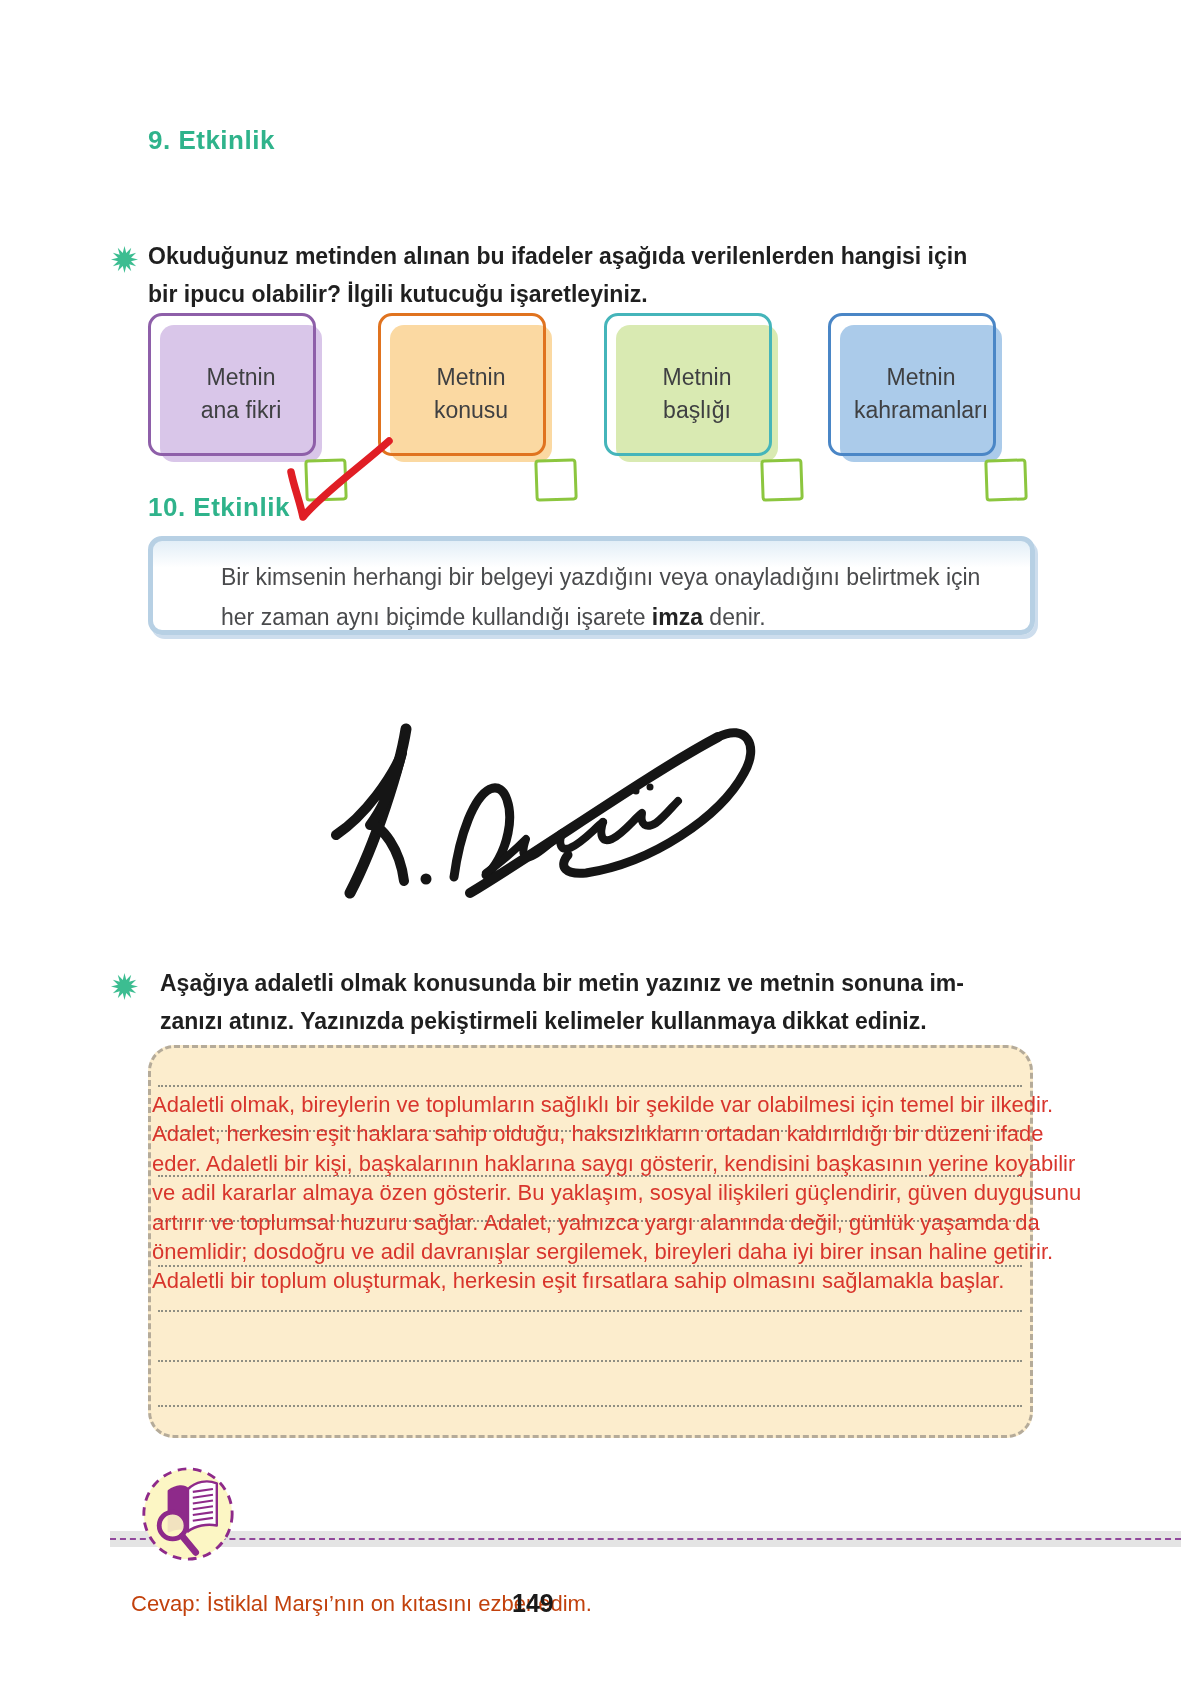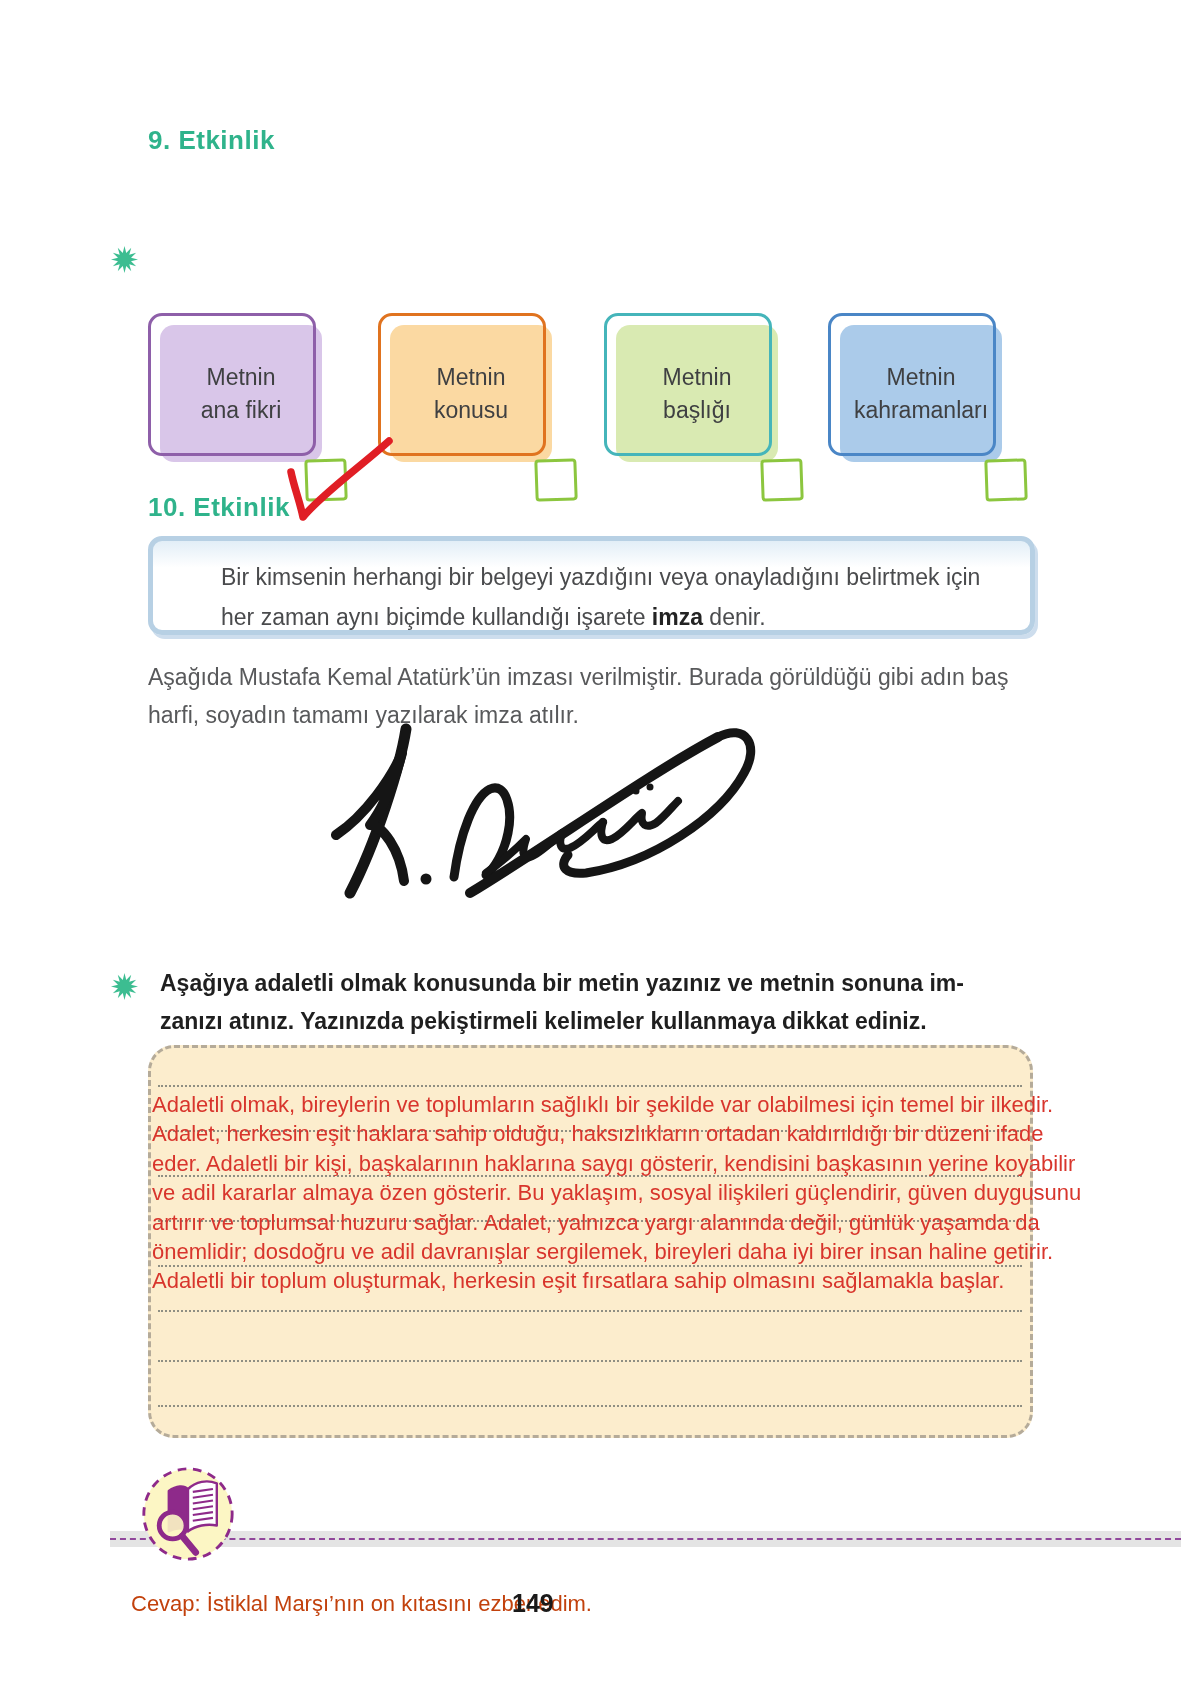--- a/index.html
+++ b/index.html
@@ -91,20 +91,22 @@
 <body>
 
 <div class="page">
 
   <div class="abs heading" style="left:148px; top:112px;">9. Etkinlik</div>
 
 
   <svg class="abs star" style="left:111px; top:233px;" viewBox="0 0 24 24">
     <polygon fill="#3cbd91" points="12,0 13.55,6.2 18,1.61 16.24,7.76 22.39,6 17.8,10.45 24,12 17.8,13.55 22.39,18 16.24,16.24 18,22.39 13.55,17.8 12,24 10.45,17.8 6,22.39 7.76,16.24 1.61,18 6.2,13.55 0,12 6.2,10.45 1.61,6 7.76,7.76 6,1.61 10.45,6.2"></polygon>
   </svg>
+  <div class="abs qtext pre" style="left:148px; top:224px; width:860px;">Okuduğunuz metinden alınan bu ifadeler aşağıda verilenlerden hangisi için
+bir ipucu olabilir? İlgili kutucuğu işaretleyiniz.</div>
 
   <div class="card card-1" style="left:148px;">
     <div class="fill">
       <div class="label">Metnin
 ana fikri</div>
     </div>
     <div class="outline"></div>
     <span class="checkbox"></span>
   </div>
   <div class="card card-2" style="left:378px;">
@@ -135,22 +137,20 @@
   <svg class="abs" style="left:270px; top:408px; z-index:6;" width="140" height="112" viewBox="0 0 140 112">
     <path d="M21,51 C24,66 30,81 33,96 C52,73 90,46 119,20" fill="none" stroke="#e01e25" stroke-width="7.5" stroke-linecap="round" stroke-linejoin="round"></path>
   </svg>
 
   <div class="abs heading" style="left:148px; top:479px;">10. Etkinlik</div>
 
   <div class="abs infobox">
     <div class="inner"><span>Bir kimsenin herhangi bir belgeyi yazdığını veya onayladığını belirtmek için her zaman aynı biçimde kullandığı işarete </span><b>imza</b><span> denir.</span></div>
   </div>
 
-  <div class="abs bodytext pre" style="left:148px; top:645px; width:880px;">Aşağıda Mustafa Kemal Atatürk’ün imzası verilmiştir. Burada görüldüğü gibi adın baş
-harfi, soyadın tamamı yazılarak imza atılır.</div>
 
   <svg class="abs" style="left:320px; top:702px;" width="440" height="200" viewBox="0 0 440 200" aria-label="K. Atatürk">
     <g fill="none" stroke="#151515" stroke-linecap="round" stroke-linejoin="round">
       <path d="M86,14 C80,52 56,128 30,178" stroke-width="11"></path>
       <path d="M16,120 C46,100 72,62 82,38 C72,76 58,100 50,110 C62,110 80,134 84,166" stroke-width="10"></path>
       <path d="M134,162 C140,118 154,82 170,74 C186,67 193,94 188,118 C184,138 174,154 166,160" stroke-width="9"></path>
       <path d="M166,158 C180,148 196,134 206,124 C202,136 202,144 210,142 C220,139 232,126 242,118 C238,130 241,136 250,133 C262,128 274,114 283,107" stroke-width="8"></path>
       <path d="M283,107 C279,121 282,128 292,124 C304,118 314,104 322,98 C320,110 326,114 336,108 C344,102 352,92 358,86" stroke-width="8"></path>
       <path d="M150,178 C220,136 330,58 398,22" stroke-width="10"></path>
       <path d="M398,22 C426,8 440,30 424,58 C400,102 332,148 266,158 C246,160 238,152 248,140" stroke-width="9"></path>

